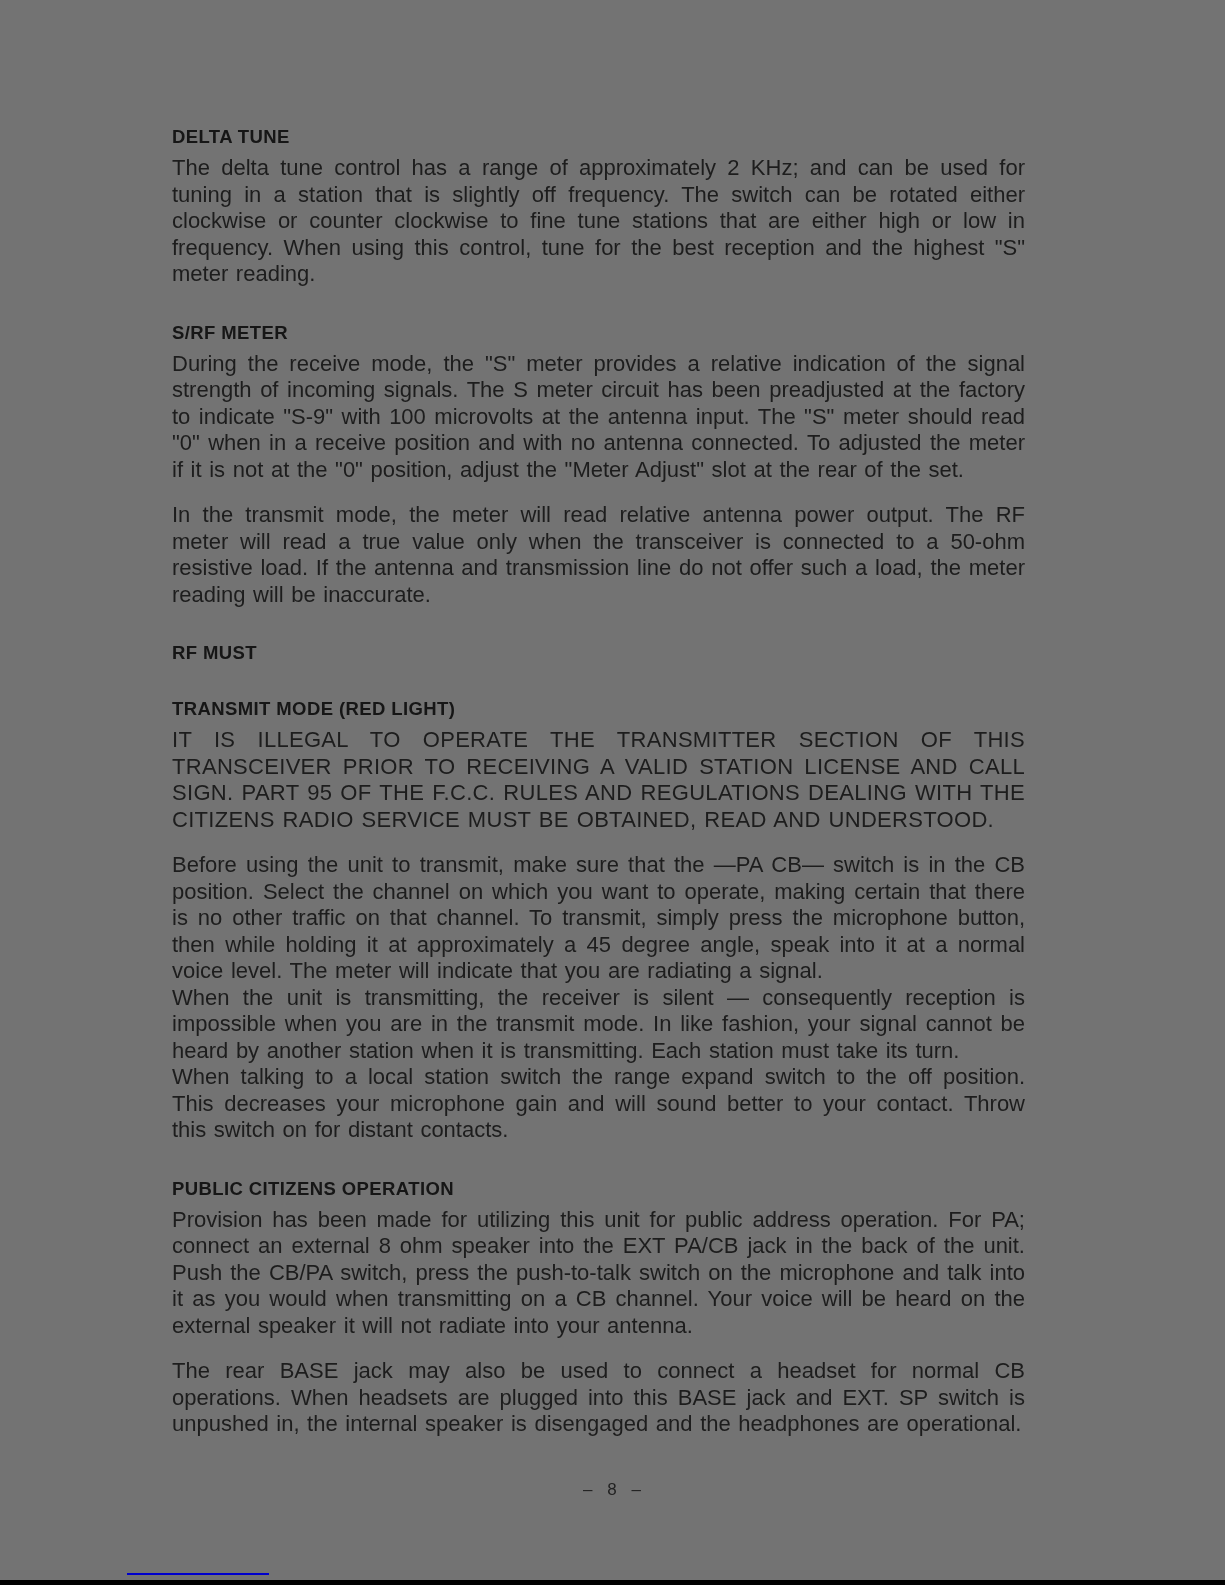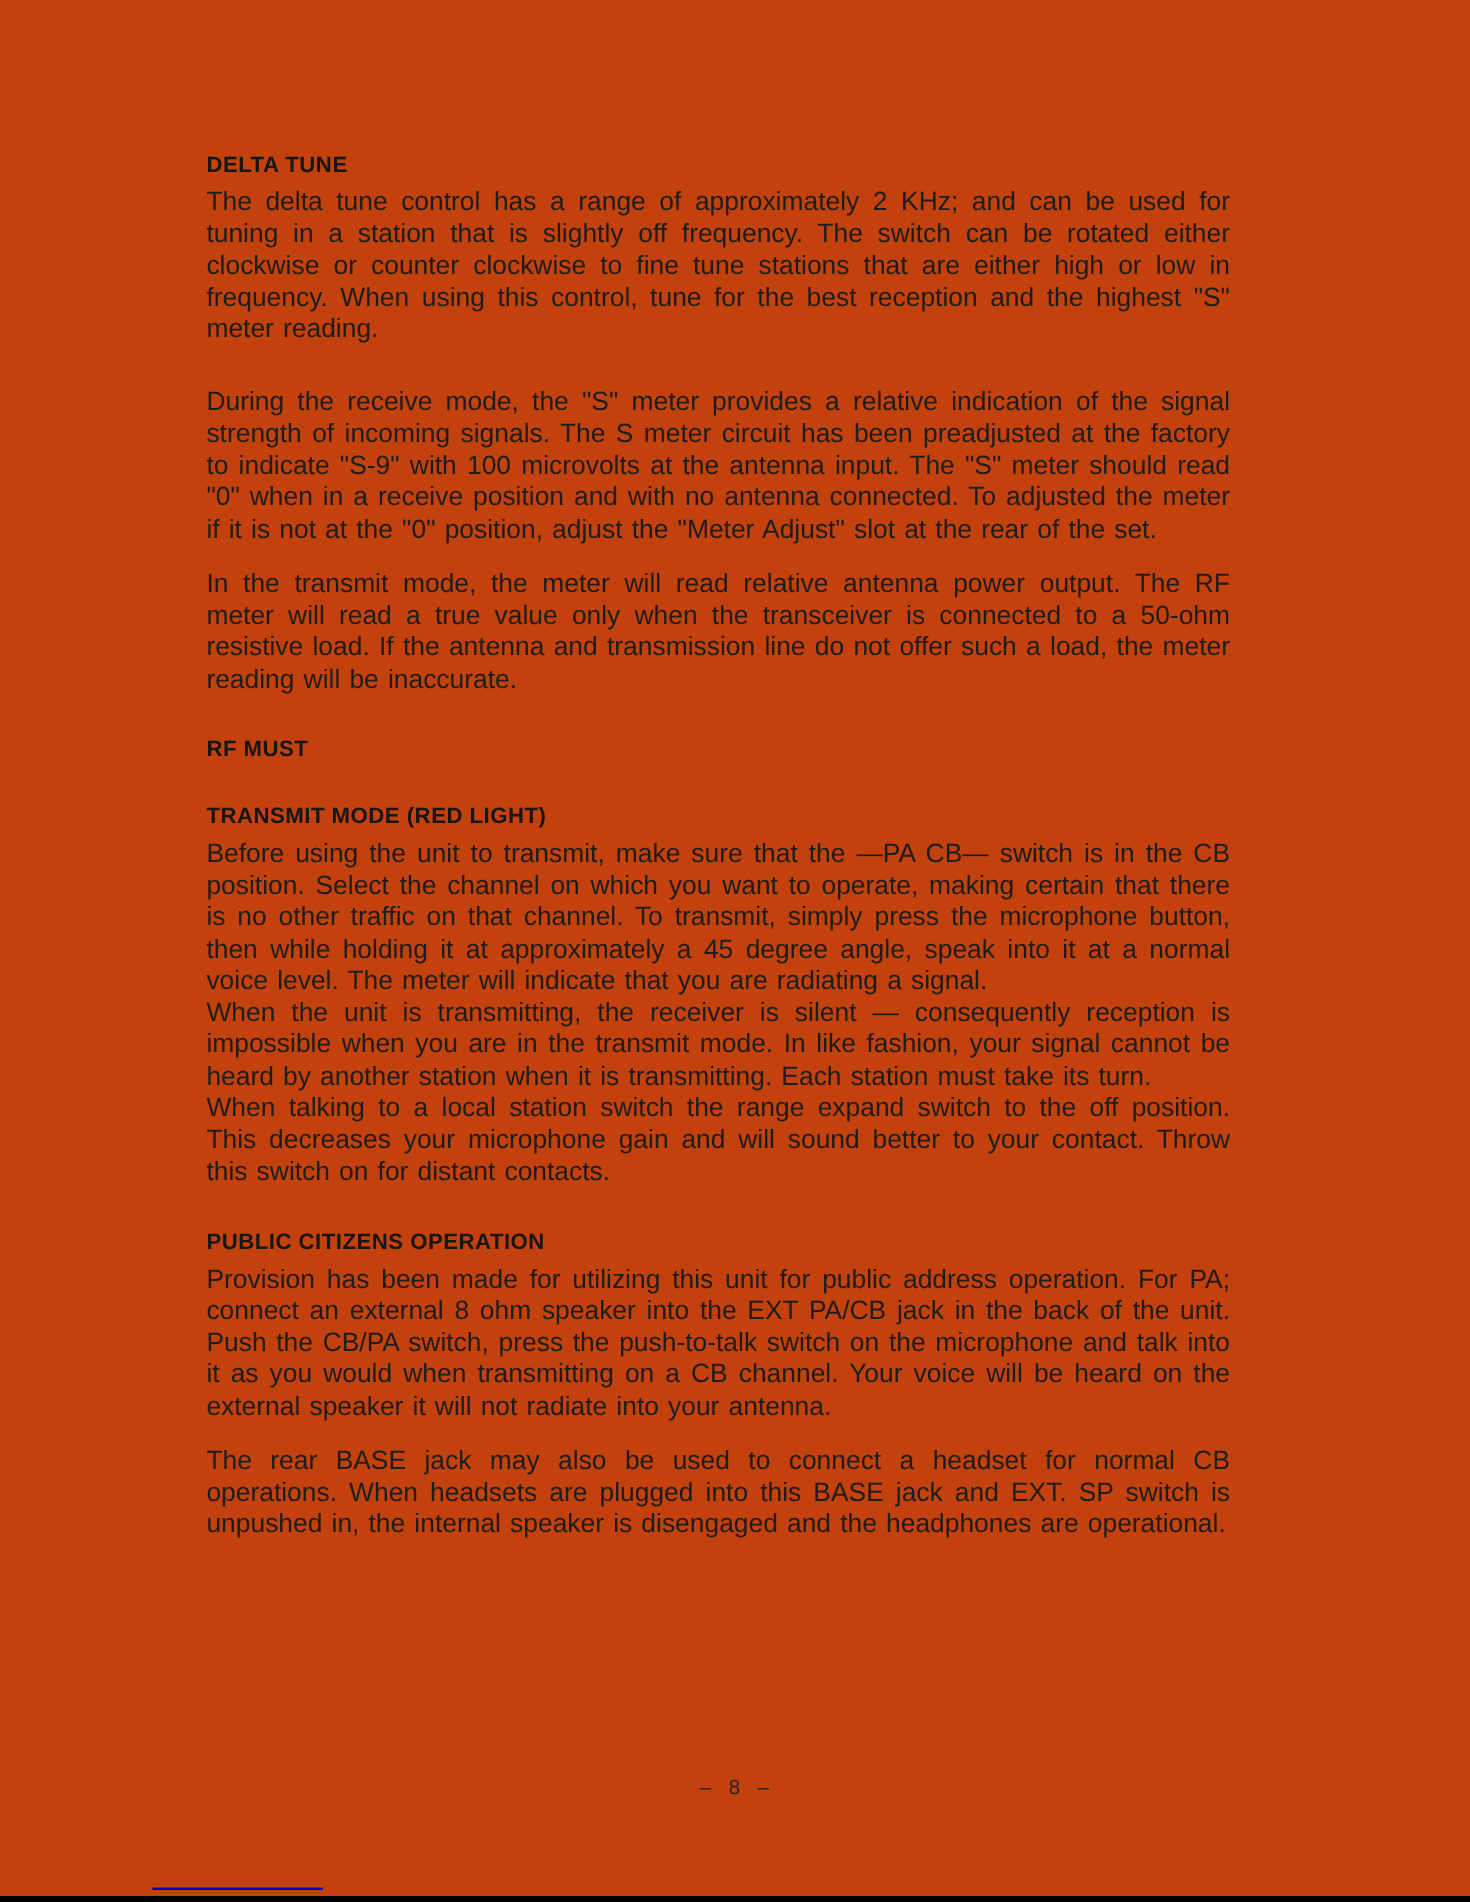--- a/index.html
+++ b/index.html
@@ -4,21 +4,21 @@
 <style>
   html, body {
     margin: 0;
     padding: 0;
     background: #ffffff;
   }
   .sheet {
     position: relative;
     width: 1225px;
     height: 1585px;
-    background: #c2410c;
+    background: #737373;
     overflow: hidden;
     font-family: "Liberation Sans", sans-serif;
     color: #1b1b1b;
   }
   .content {
     position: absolute;
     top: 126px;
     left: 172px;
     width: 853px;
   }
@@ -85,30 +85,32 @@
 <div class="sheet">
 
   <div class="content">
 
     <div class="section">
       <h2 class="section-heading">DELTA TUNE</h2>
       <p class="para">The delta tune control has a range of approximately 2 KHz; and can be used for tuning in a station that is slightly off frequency.  The switch can be rotated either clockwise or counter clockwise to fine tune stations that are either high or low in frequency.  When using this control, tune for the best reception and the highest "S" meter reading.</p>
     </div>
 
     <div class="section">
+      <h2 class="section-heading">S/RF METER</h2>
       <p class="para">During the receive mode, the "S" meter provides a relative indication of the signal strength of incoming signals.  The S meter circuit has been preadjusted at the factory to indicate "S-9" with 100 microvolts at the antenna input.  The "S" meter should read "0" when in a receive position and with no antenna connected.  To adjusted the meter if it is not at the "0" position, adjust the "Meter Adjust" slot at the rear of the set.</p>
       <p class="para">In the transmit mode, the meter will read relative antenna power output.  The RF meter will read a true value only when the transceiver is connected to a 50-ohm resistive load.  If the antenna and transmission line do not offer such a load, the meter reading will be inaccurate.</p>
     </div>
 
     <div class="section">
       <h2 class="section-heading">RF MUST</h2>
     </div>
 
     <div class="section">
       <h2 class="section-heading">TRANSMIT MODE (RED LIGHT)</h2>
+      <p class="para caps">IT IS ILLEGAL TO OPERATE THE TRANSMITTER SECTION OF THIS TRANSCEIVER PRIOR TO RECEIVING A VALID STATION LICENSE AND CALL SIGN. PART 95 OF THE F.C.C. RULES AND REGULATIONS DEALING WITH THE CITIZENS RADIO SERVICE MUST BE OBTAINED, READ AND UNDERSTOOD.</p>
       <p class="para tight">Before using the unit to transmit, make sure that the —PA CB— switch is in the CB position.  Select the channel on which you want to operate, making certain that there is no other traffic on that channel.  To transmit, simply press the microphone button, then while holding it at approximately a 45 degree angle, speak into it at a normal voice level.  The meter will indicate that you are radiating a signal.</p>
       <p class="para tight">When the unit is transmitting, the receiver is silent — consequently reception is impossible when you are in the transmit mode.  In like fashion, your signal cannot be heard by another station when it is transmitting.  Each station must take its turn.</p>
       <p class="para tight">When talking to a local station switch the range expand switch to the off position.  This decreases your microphone gain and will sound better to your contact.  Throw this switch on for distant contacts.</p>
     </div>
 
     <div class="section">
       <h2 class="section-heading">PUBLIC CITIZENS OPERATION</h2>
       <p class="para">Provision has been made for utilizing this unit for public address operation.  For PA; connect an external 8 ohm speaker into the EXT PA/CB jack in the back of the unit.  Push the CB/PA switch, press the push-to-talk switch on the microphone and talk into it as you would when transmitting on a CB channel.  Your voice will be heard on the external speaker it will not radiate into your antenna.</p>
       <p class="para">The rear BASE jack may also be used to connect a headset for normal CB operations.  When headsets are plugged into this BASE jack and EXT. SP switch is unpushed in, the internal speaker is disengaged and the headphones are operational.</p>
     </div>

